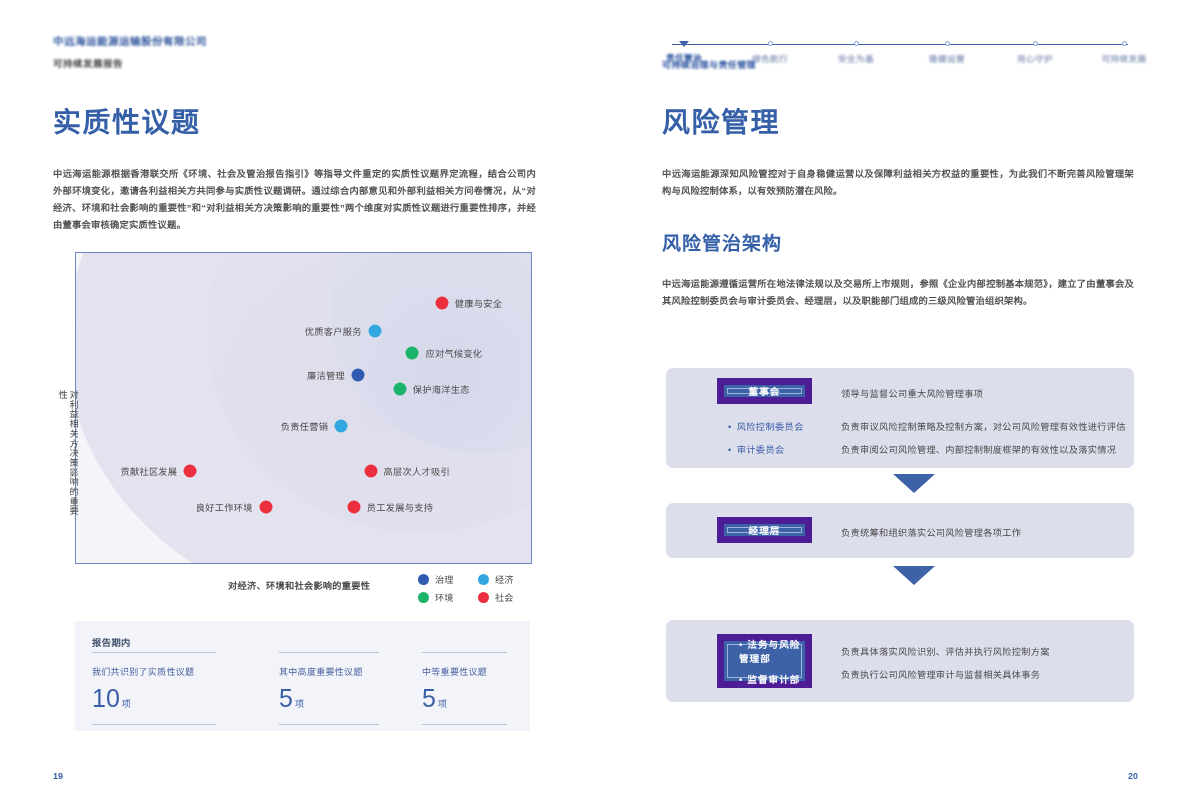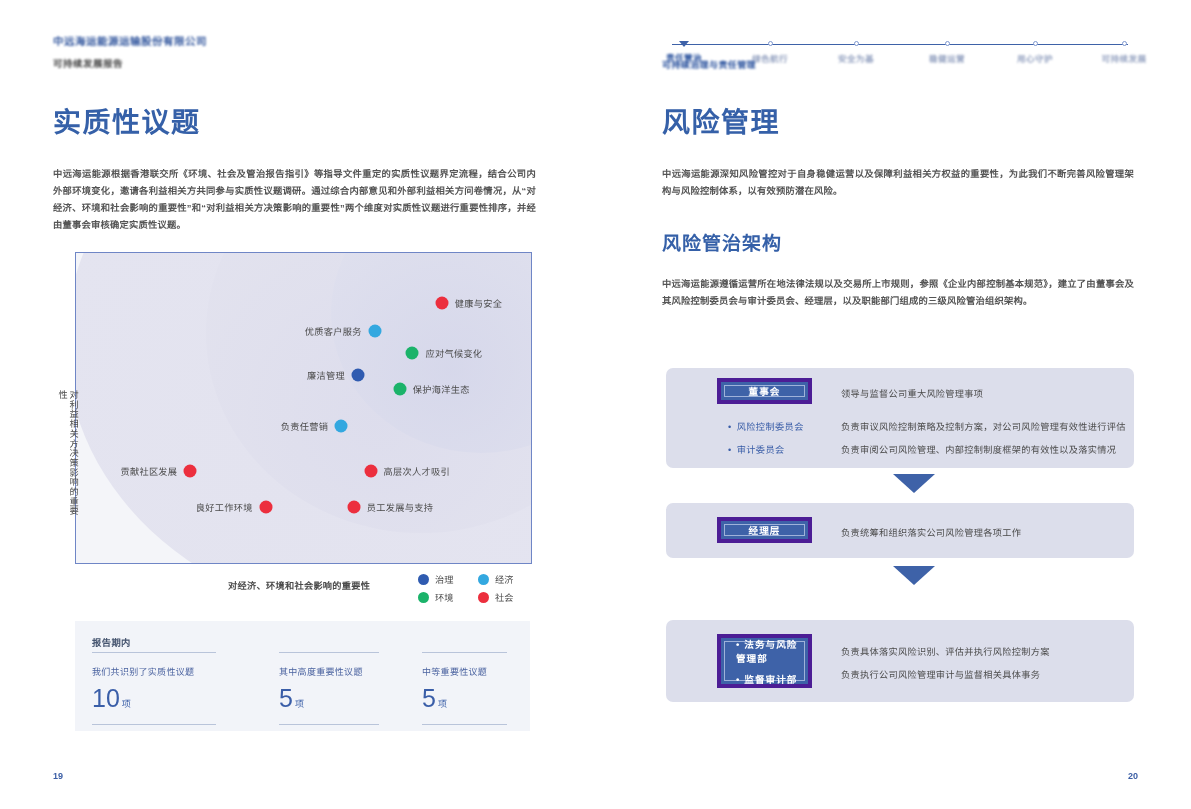--- a/index.html
+++ b/index.html
@@ -313,21 +313,21 @@
     box-sizing: border-box;
   }
   #flow-1 { top: 368px; height: 100px; }
   #flow-2 { top: 503px; height: 55px; }
   #flow-3 { top: 608px; height: 82px; }
 
   .flow-badge {
     position: absolute;
     left: 51px;
     background: #3e62a8;
-    border: 4px solid #4c1d95;
+    border: 7px solid #4c1d95;
     box-sizing: border-box;
     padding: 3px;
   }
   .flow-badge-inner {
     border: 1px solid #9fb2da;
     height: 100%;
     box-sizing: border-box;
     display: flex;
     flex-direction: column;
     align-items: center;

